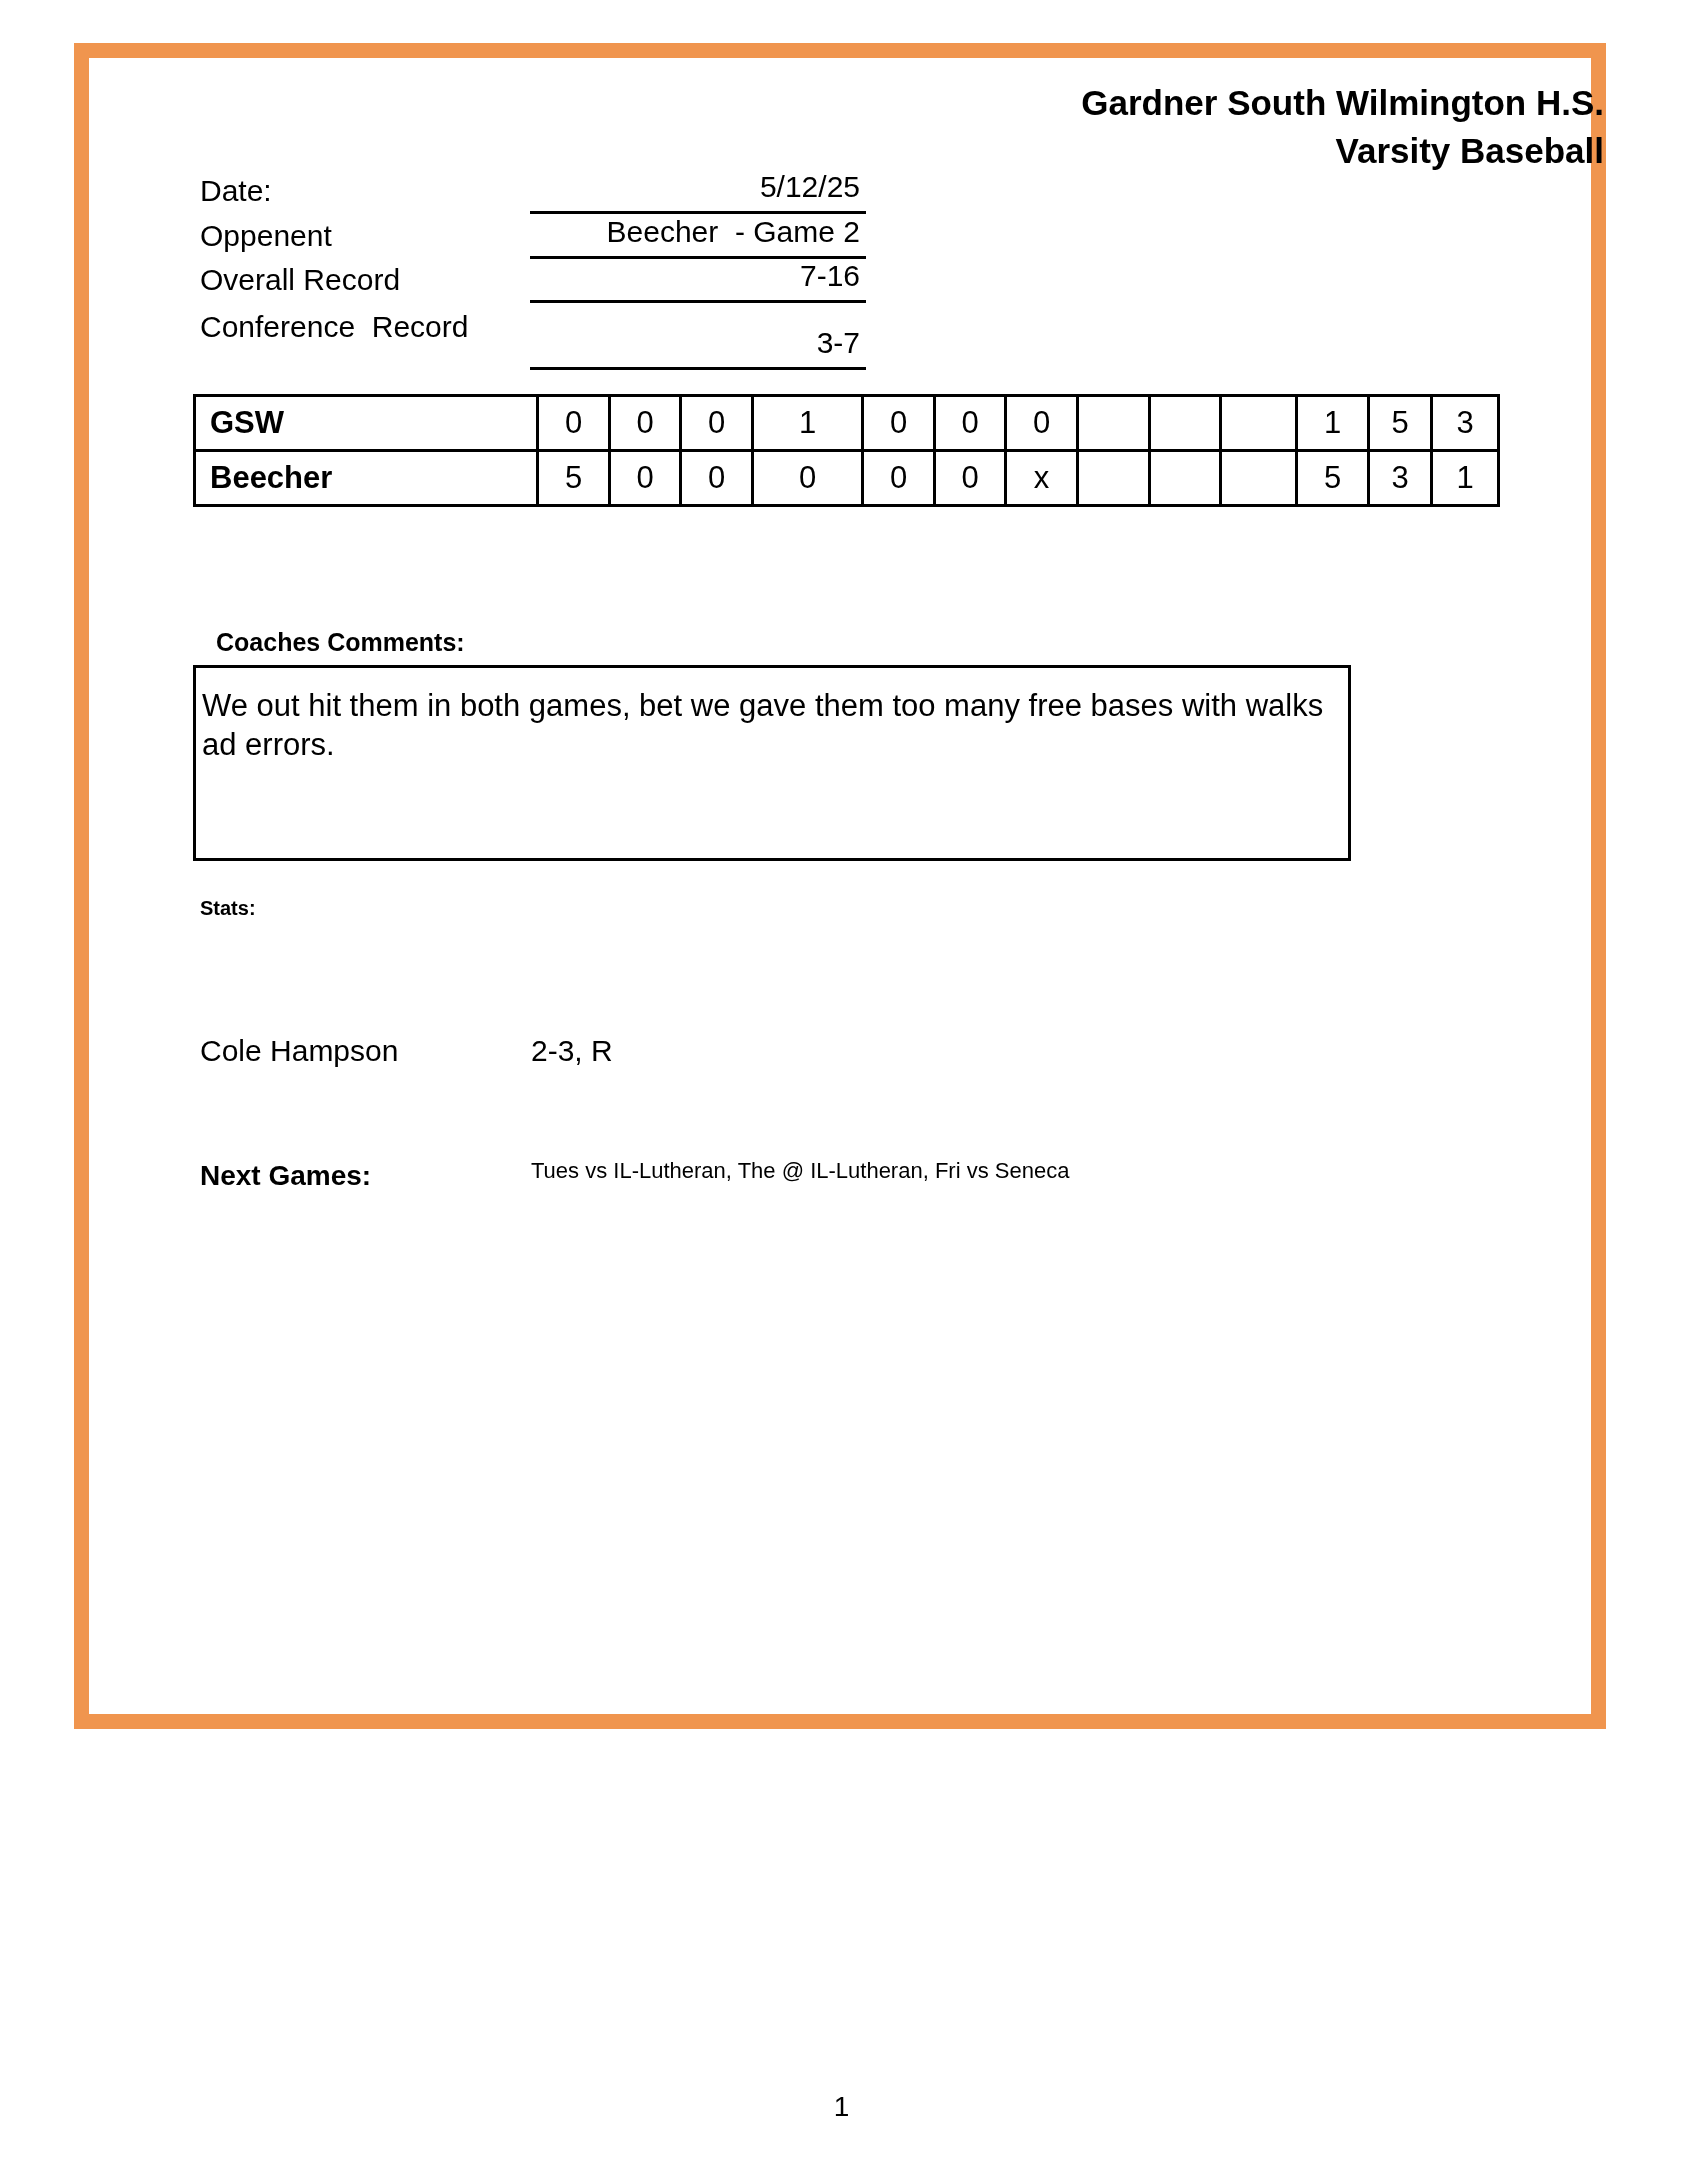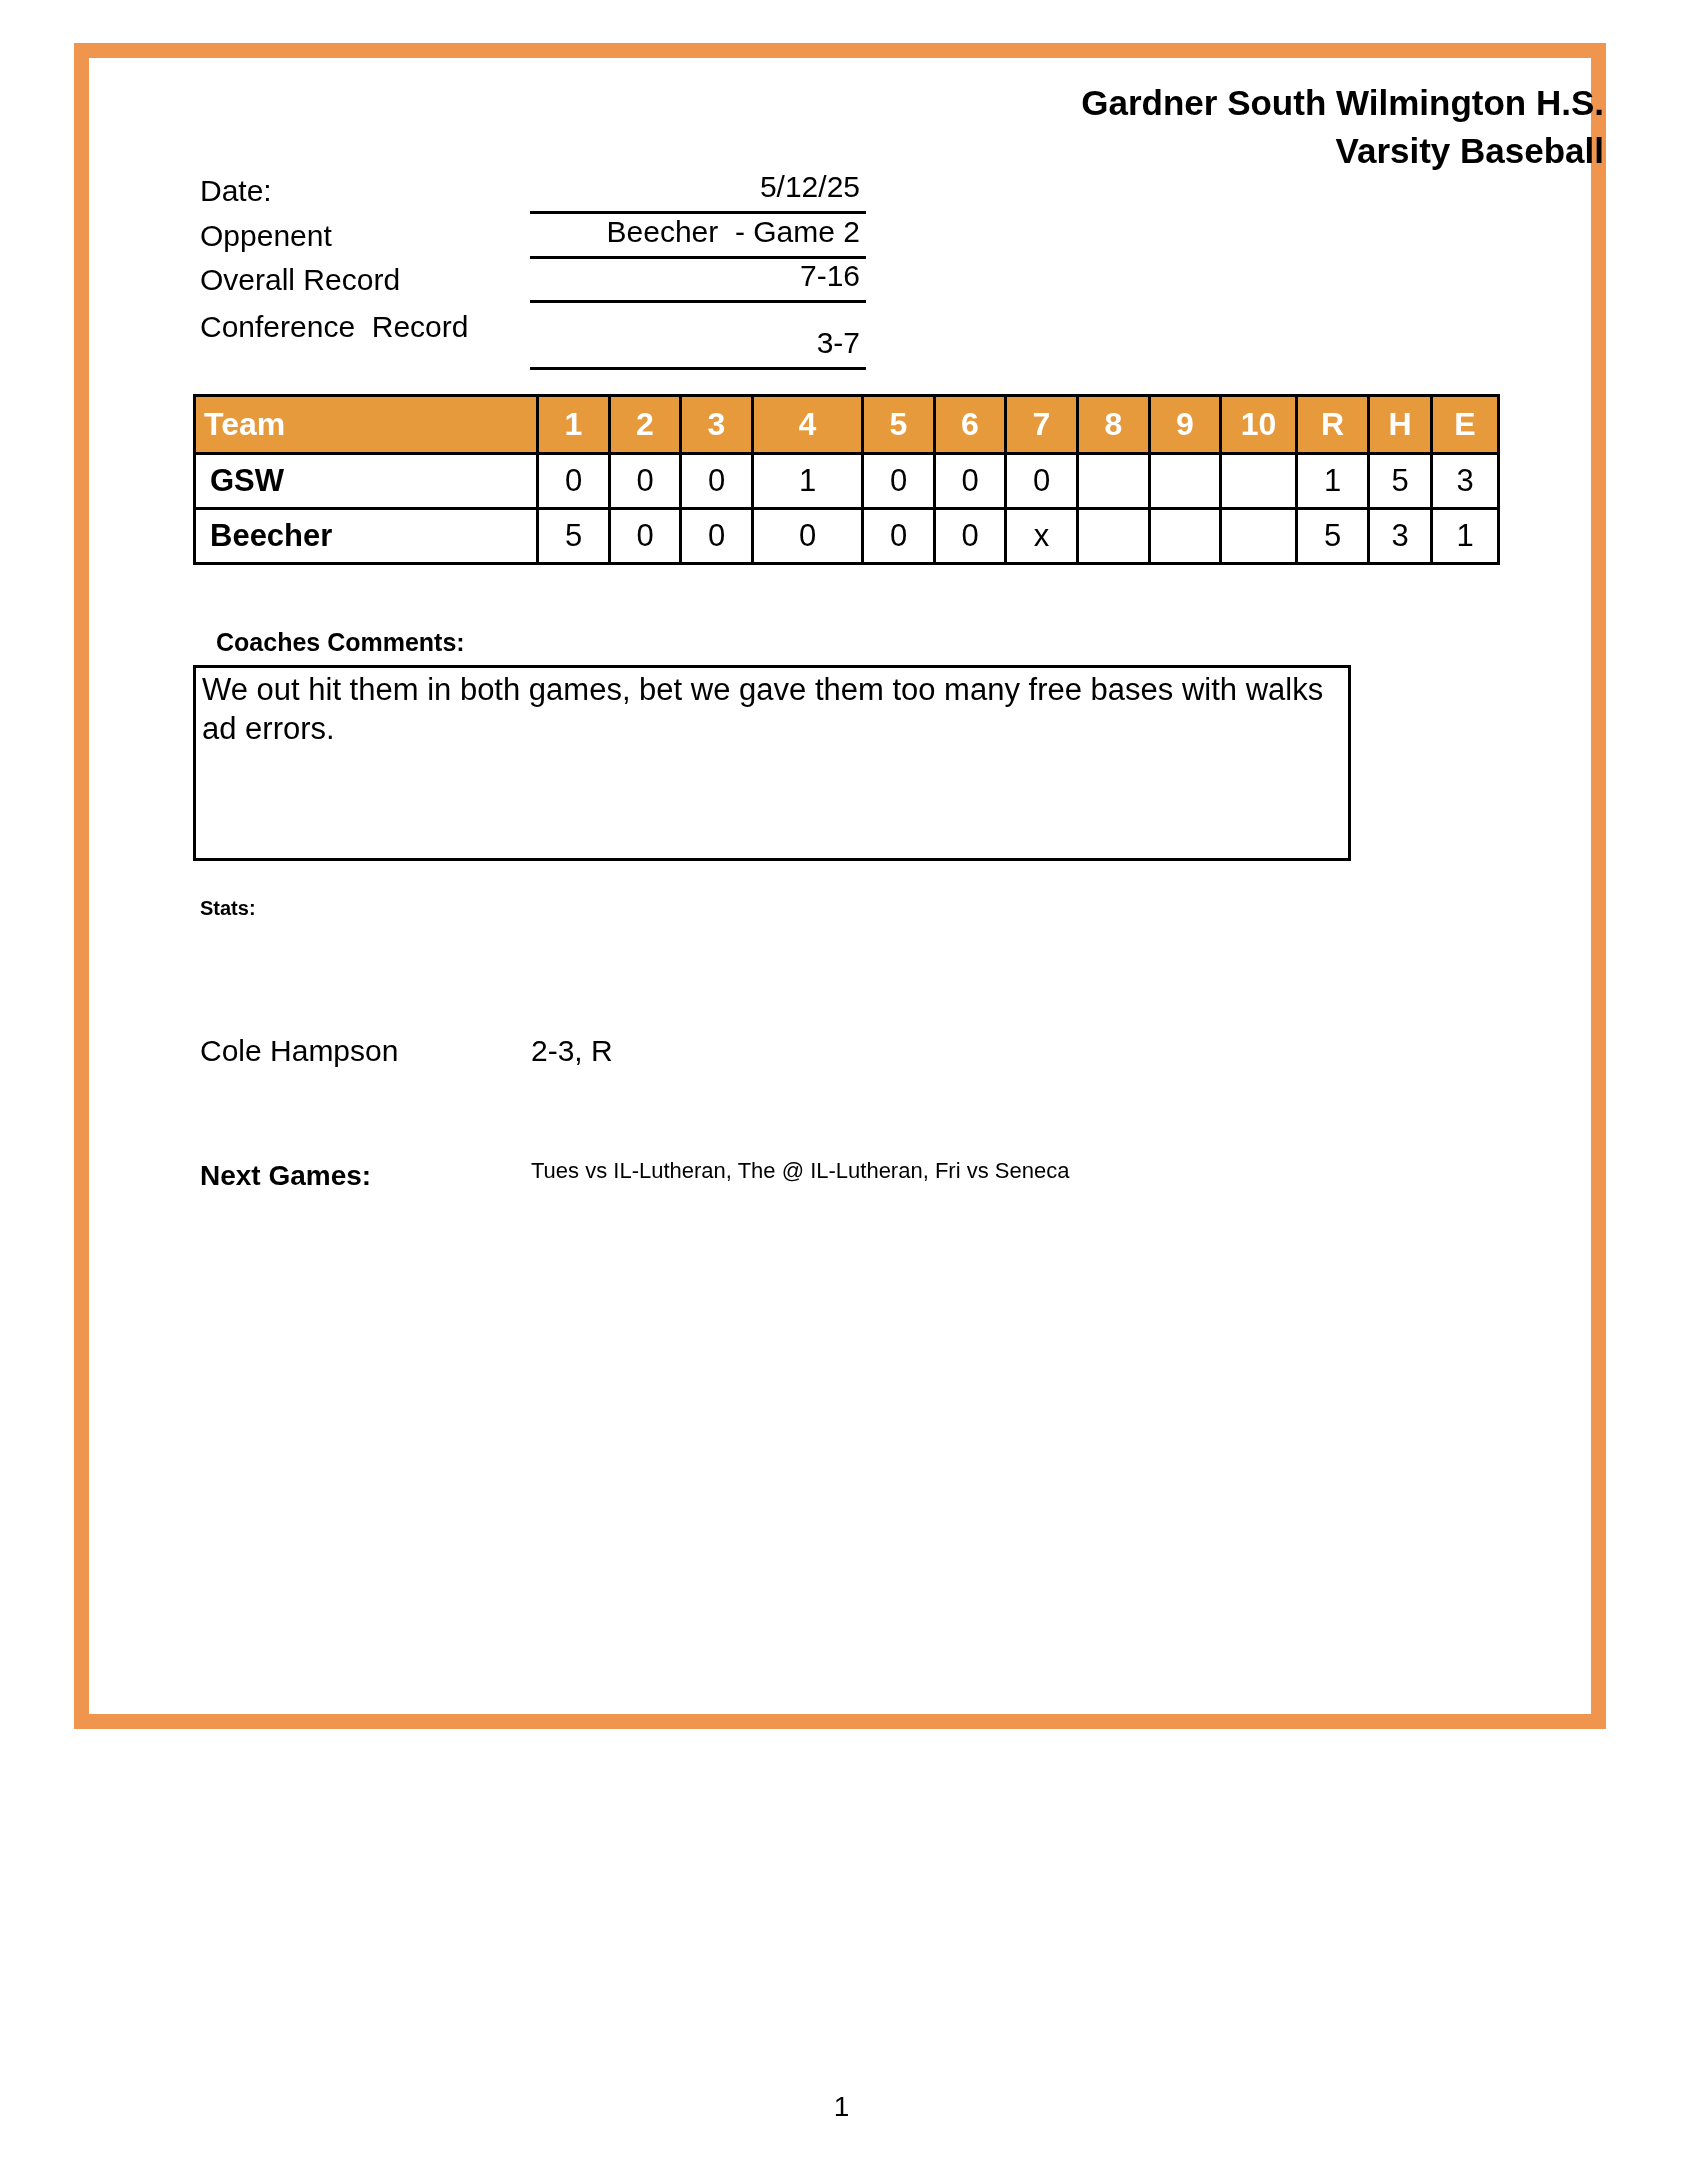--- a/index.html
+++ b/index.html
@@ -65,21 +65,21 @@
 
   .comments-label {
     position:absolute; left:216px; top:628px;
     font-size:25px; font-weight:bold;
   }
   .comments-box {
     position:absolute; left:193px; top:665px;
     width:1158px; height:196px;
     border:3px solid #000; box-sizing:border-box;
     font-size:31px; line-height:1.27;
-    padding:2px 10px 0 6px;
+    padding:18px 10px 0 6px;
   }
   .stats-label {
     position:absolute; left:200px; top:897px;
     font-size:20px; font-weight:bold;
   }
   .player-name {
     position:absolute; left:200px; top:1034px;
     font-size:30px;
   }
   .player-line {
@@ -130,36 +130,20 @@
       <col style="width:71px">
       <col style="width:72px">
     <col style="width:72px">
       <col style="width:71px">
       <col style="width:76px">
       <col style="width:72px">
     <col style="width:63px">
       <col style="width:67px">
   </colgroup>
   <tbody>
-      <tr>
-    <th class="team">Team</th>
-    <th>1</th>
-    <th>2</th>
-    <th>3</th>
-    <th>4</th>
-    <th>5</th>
-    <th>6</th>
-    <th>7</th>
-    <th>8</th>
-    <th>9</th>
-    <th>10</th>
-    <th>R</th>
-    <th>H</th>
-    <th>E</th>
-  </tr>
   <tr>
     <td class="team">GSW</td>
     <td>0</td>
     <td>0</td>
     <td>0</td>
     <td>1</td>
     <td>0</td>
     <td>0</td>
     <td>0</td>
     <td></td>

